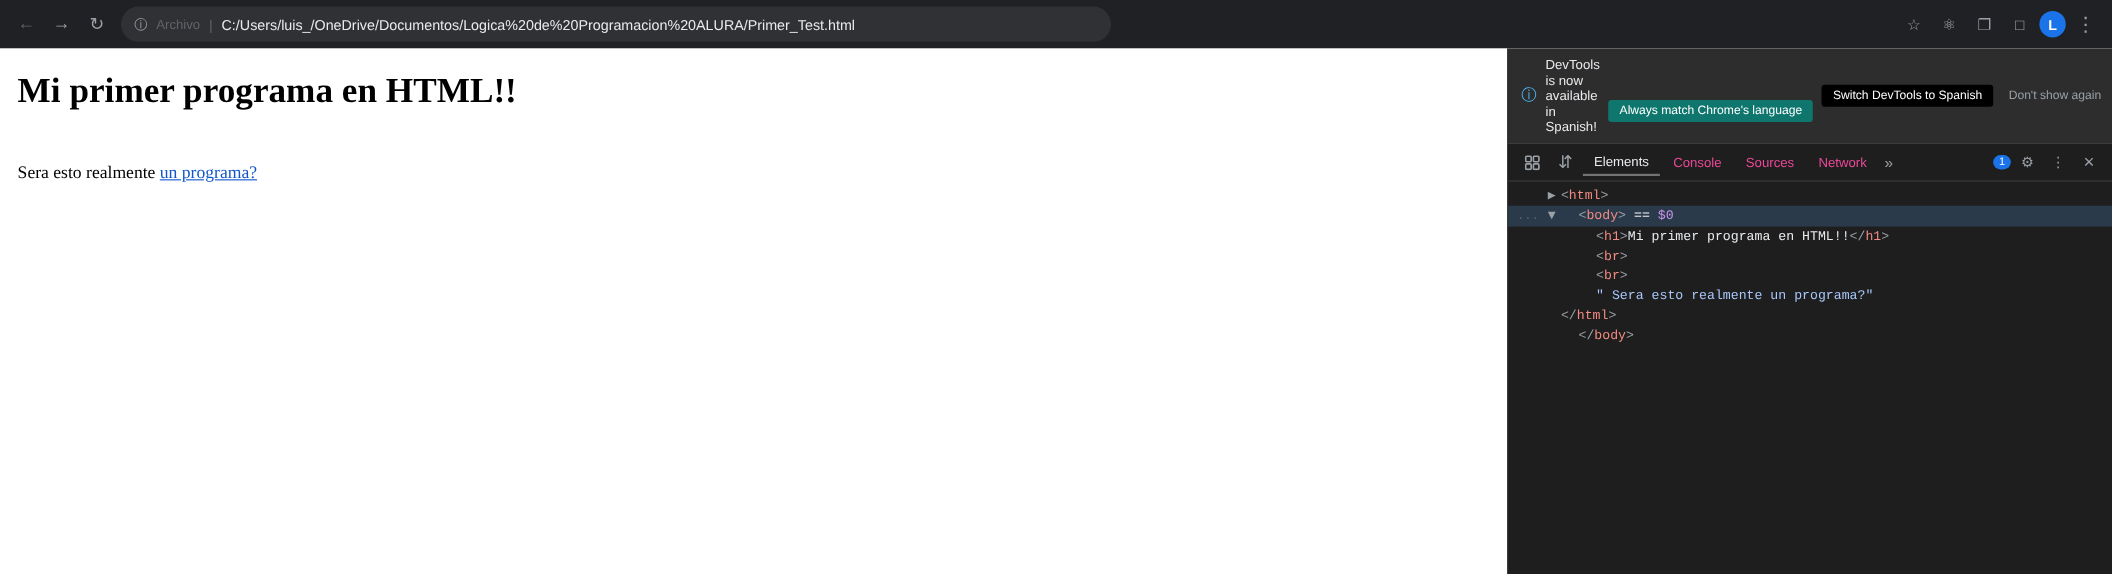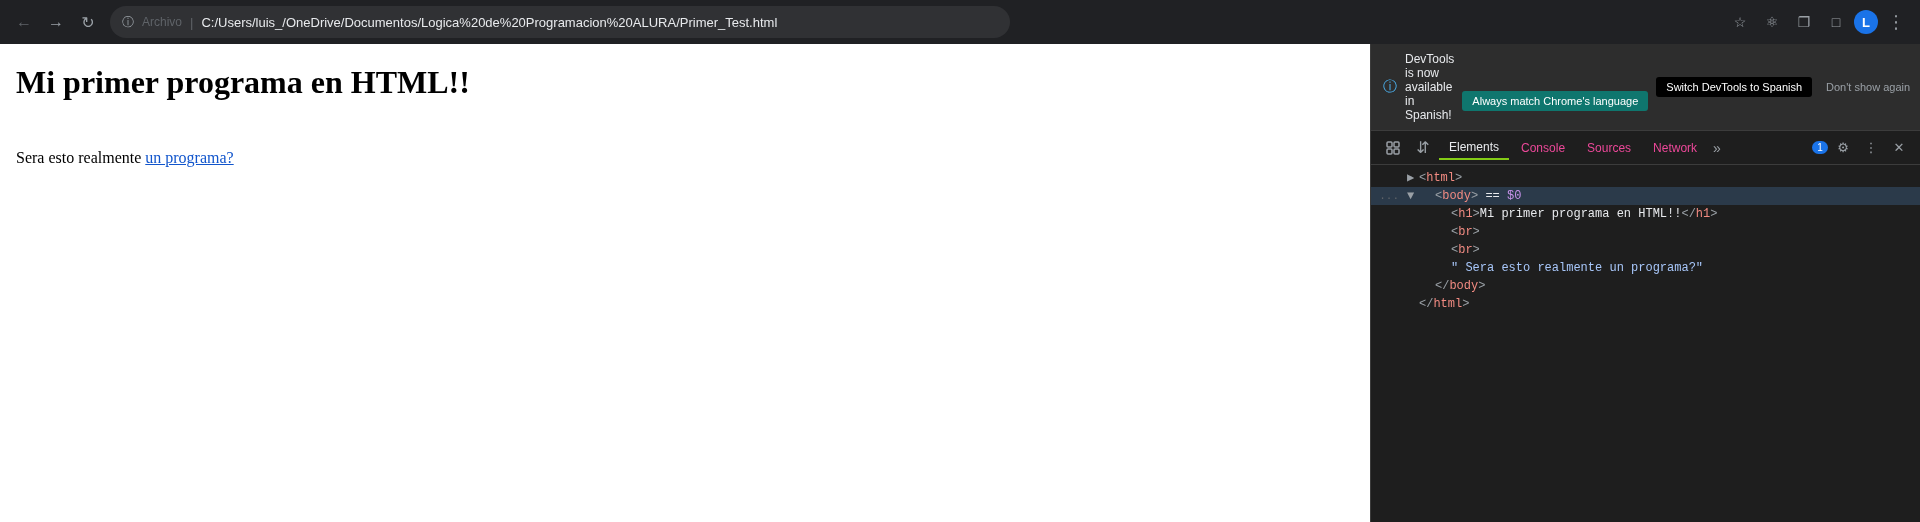--- a/index.html
+++ b/index.html
@@ -221,21 +221,21 @@
     .devtools-tab {
       padding: 4px 10px;
       font-size: 12px;
       color: #ec4899;
       cursor: pointer;
       border-radius: 3px;
       white-space: nowrap;
     }
     .devtools-tab.active {
       color: #e8eaed;
-      border-bottom: 2px solid #84cc16;
+      border-bottom: 2px solid #737373;
       border-radius: 0;
     }
     .devtools-tab-more {
       color: #9aa0a6;
       font-size: 14px;
       cursor: pointer;
       padding: 4px;
     }
     .devtools-tab-spacer { flex: 1; }
     .devtools-tab-actions {
@@ -405,26 +405,26 @@
 
       <div class="code-line">
         <span class="code-gutter"></span>
         <span class="code-arrow">  </span>
         <span class="code-body"><span style="padding-left:32px;"></span><span class="str">" Sera esto realmente un programa?"</span></span>
       </div>
 
       <div class="code-line">
         <span class="code-gutter"></span>
         <span class="code-arrow">  </span>
+        <span class="code-body"><span class="tag-gray">&lt;/</span><span class="tag-name">html</span><span class="tag-gray">&gt;</span></span>
+      </div>
+
+      <div class="code-line">
+        <span class="code-gutter"></span>
+        <span class="code-arrow">  </span>
         <span class="code-body"><span style="padding-left:16px;"></span><span class="tag-gray">&lt;/</span><span class="tag-name">body</span><span class="tag-gray">&gt;</span></span>
       </div>
 
-      <div class="code-line">
-        <span class="code-gutter"></span>
-        <span class="code-arrow">  </span>
-        <span class="code-body"><span class="tag-gray">&lt;/</span><span class="tag-name">html</span><span class="tag-gray">&gt;</span></span>
-      </div>
-
     </div>
 
   </div>
 
 </div>
 
 </body></html>

